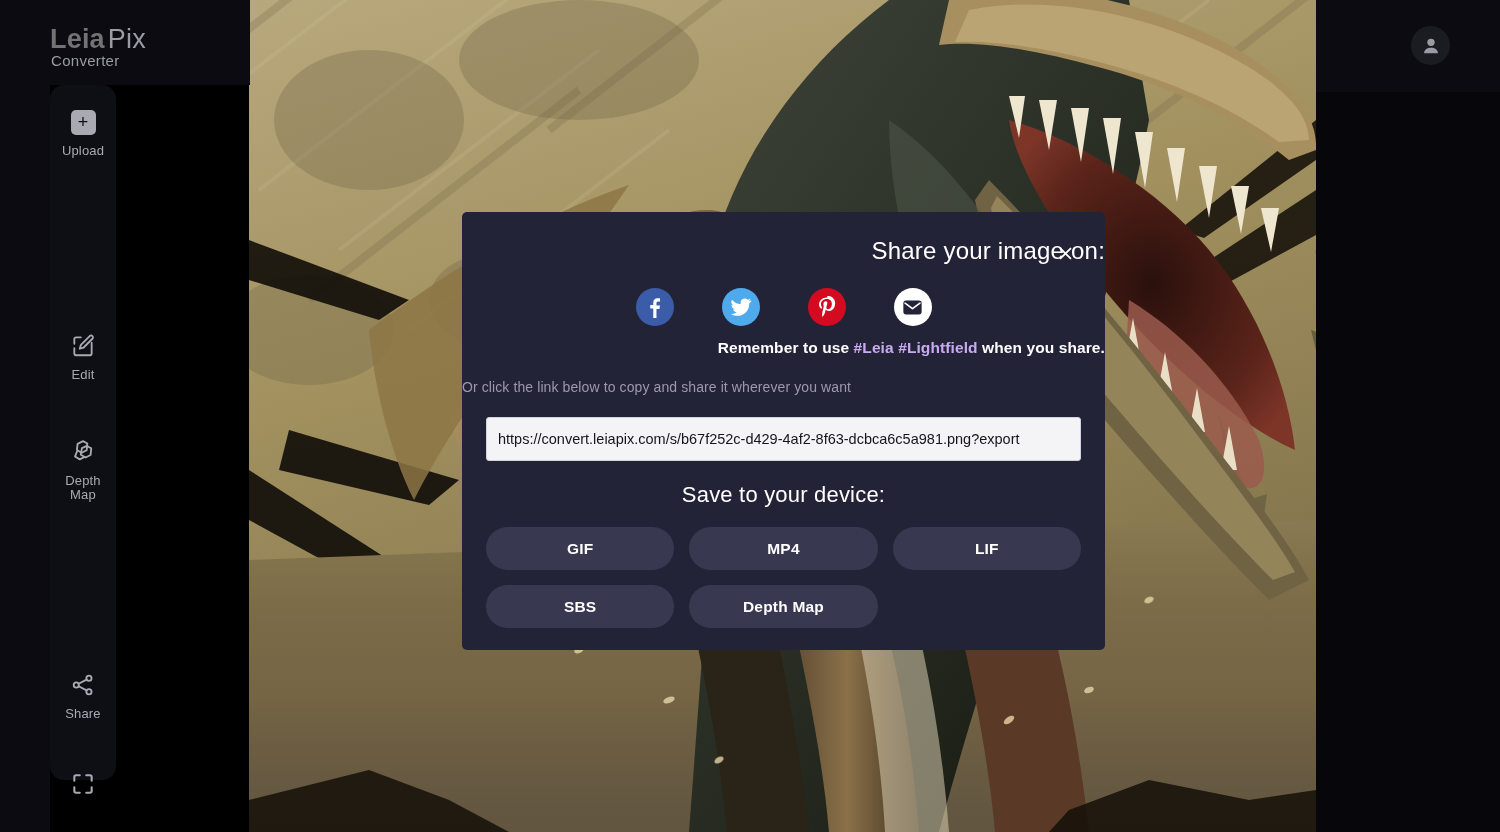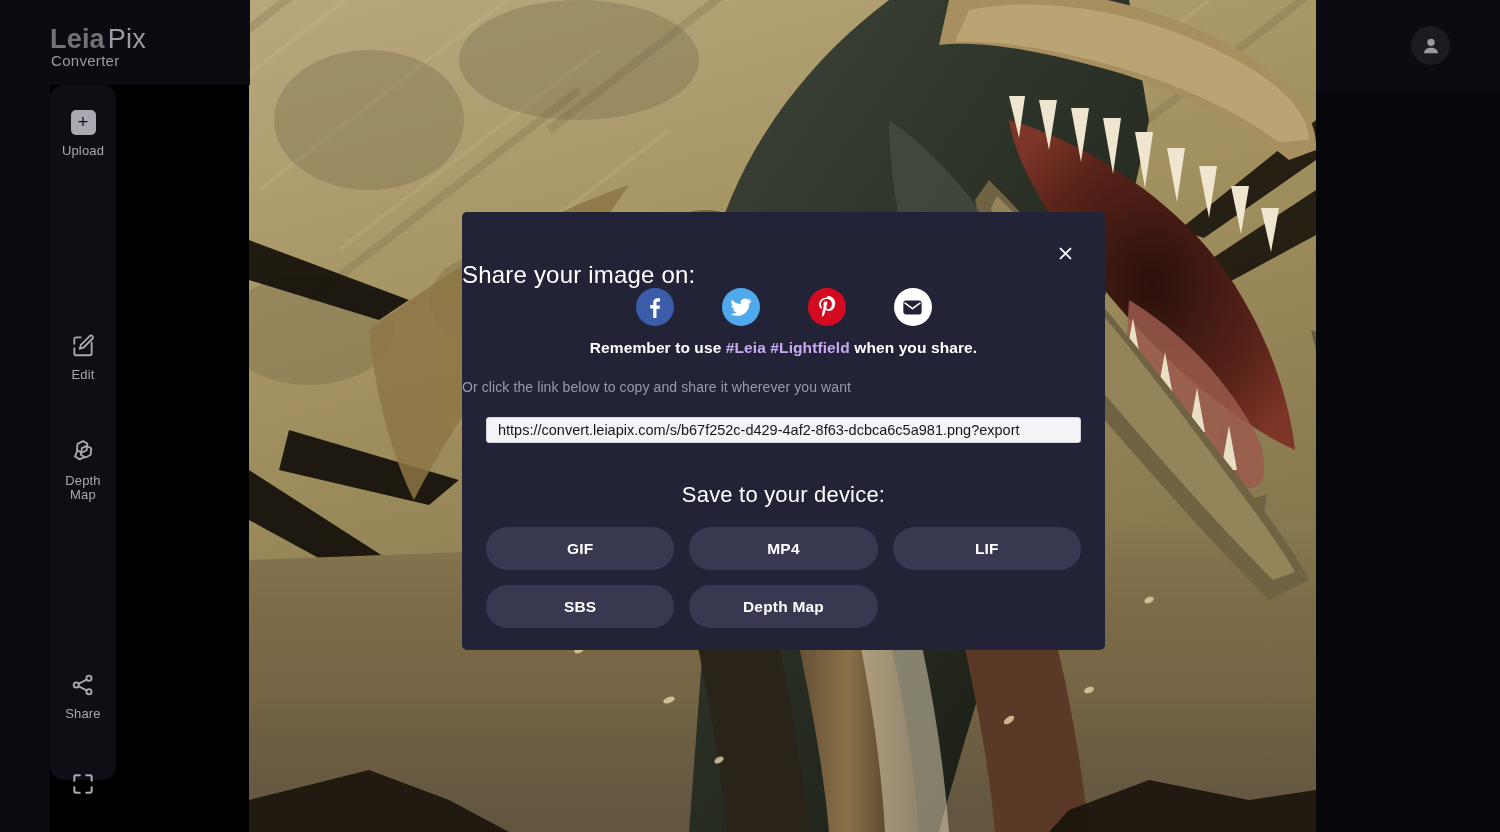--- a/index.html
+++ b/index.html
@@ -166,25 +166,24 @@
     width: 643px;
     height: 438px;
     background: #232338;
     border-radius: 5px;
     z-index: 60;
     color: #ffffff;
   }
   .modal-title {
     position: absolute;
     left: 0; right: 0; top: 25px;
-    text-align: left;
+    text-align: right;
     font-size: 24px;
     font-weight: 400;
     letter-spacing: 0.2px;
-    margin-top: 24px;
   }
   .modal-close {
     position: absolute;
     right: 27px; top: 28px;
     width: 26px; height: 26px;
     display: flex; align-items: center; justify-content: center;
     color: #ffffff;
     font-size: 22px;
     line-height: 1;
     cursor: pointer;
@@ -206,42 +205,42 @@
   }
   .social svg { display: block; }
   .s-fb   { background: #3b5ca8; }
   .s-tw   { background: #4eaaec; }
   .s-pin  { background: #d40b20; }
   .s-mail { background: #ffffff; }
 
   .hint-tags {
     position: absolute;
     left: 0; right: 0; top: 127px;
-    text-align: center;
+    text-align: right;
     font-size: 15.5px;
     color: #ffffff;
     font-weight: 600;
     letter-spacing: 0.1px;
   }
   .tagword { color: #c9aaf2; font-weight: 600; }
 
   .hint-copy {
     position: absolute;
     left: 0; right: 0; top: 167px;
     text-align: left;
     font-size: 14px;
     color: #9a9aab;
     letter-spacing: 0.1px;
   }
 
   .url-field {
     position: absolute;
     left: 24px; top: 205px;
     width: 595px;
-    height: 26px;
+    height: 44px;
     background: #f4f4f6;
     border: 1px solid #d2d2da;
     border-radius: 3px;
     color: #15151c;
     font-size: 14.5px;
     font-family: "Liberation Sans", sans-serif;
     padding: 0 11px;
     outline: none;
   }
 

